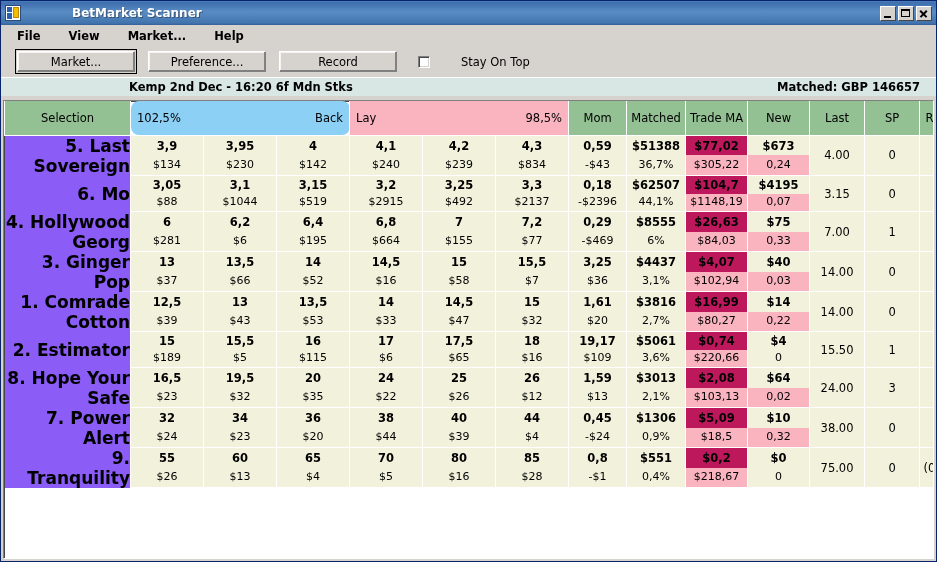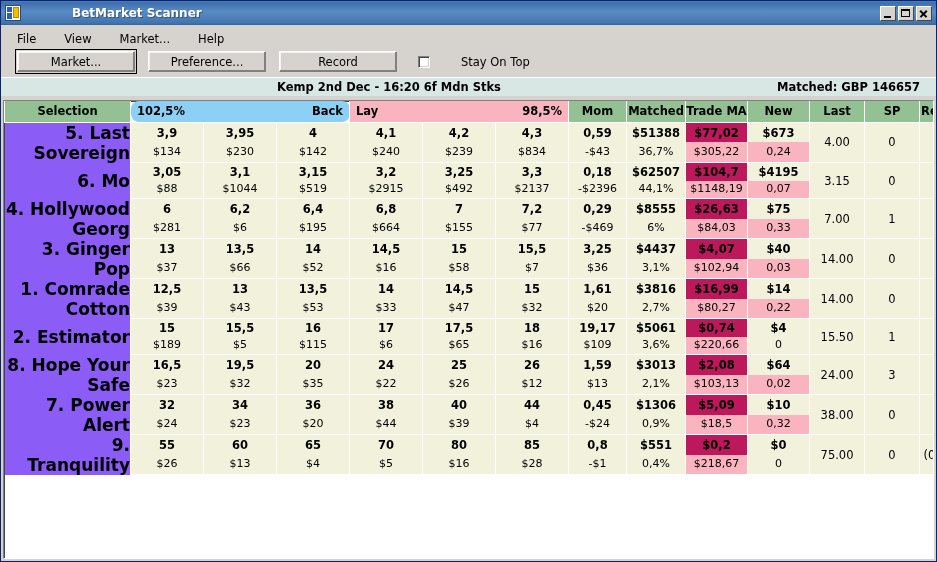--- a/index.html
+++ b/index.html
@@ -48,22 +48,22 @@
   .btn-min span{left:3px;bottom:2px;width:7px;height:2px;}
   .btn-max span{left:2px;top:2px;width:9px;height:8px;background:transparent;border:1px solid #000;border-top-width:2px;box-sizing:border-box;}
   .btn-close span.s1{left:2px;top:6px;width:9px;height:1.6px;transform:rotate(45deg);}
   .btn-close span.s2{left:2px;top:6px;width:9px;height:1.6px;transform:rotate(-45deg);}
   
   .menubar{
     height:21px;background:#d6d3ce;display:flex;align-items:center;
     padding-left:14px;box-sizing:border-box;
   }
   .menu-item{
-    font-size:11.5px;color:#000;padding:8px 12px 2px 2px;margin-right:14px;
-    white-space:nowrap;cursor:default;
+    font-size:11.5px;color:#000;padding:2px 12px 2px 2px;margin-right:14px;
+    white-space:nowrap;cursor:default;font-weight:bold;
   }
   
   .toolbar{
     height:31px;background:#d6d3ce;display:flex;align-items:center;
     padding-left:16px;box-sizing:border-box;
   }
   .tbtn{
     height:21px;min-width:118px;background:#d6d3ce;
     font-size:11.5px;color:#000;
     display:flex;align-items:center;justify-content:center;
@@ -81,35 +81,35 @@
   }
   .chk-label{font-size:11.5px;color:#000;white-space:nowrap;}
   
   .infobar{
     height:19px;background:#d9e7e4;
     border-top:1px solid #ffffff;
     display:flex;align-items:center;
     font-size:11.5px;font-weight:bold;color:#000;
     box-sizing:border-box;
   }
-  .info-market{flex:1 1 auto;text-align:center;}
+  .info-market{flex:1 1 auto;text-align:left;padding-left:120px;margin-left:8px;}
   .info-matched{padding-right:16px;white-space:nowrap;}
   
   .gridwrap{
     position:absolute;left:2px;top:99px;width:931px;height:459px;
     background:#ffffff;
     border:1px solid;border-color:#808080 #ffffff #ffffff #808080;
     box-shadow:inset 1px 1px 0 #44464a;
     box-sizing:border-box;overflow:hidden;
   }
   table.grid{border-collapse:collapse;table-layout:fixed;width:929px;}
   table.grid td, table.grid th{padding:0;margin:0;}
   
   .hdr th{
-    height:21px;font-size:11.5px;font-weight:bold;color:#000;
+    height:34px;font-size:11.5px;font-weight:normal;color:#000;
     background:#93c193;border:1px solid #ffffff;border-top:none;
     text-align:center;box-sizing:border-box;white-space:nowrap;
   }
   .hdr th.back-hdr{background:#8dd0f5;text-align:left;padding:0 6px;border-radius:8px;}
   .hdr th.lay-hdr{background:#fab4bf;text-align:left;padding:0 6px;}
   .hdr .sp2{display:flex;justify-content:space-between;align-items:center;}
   
   .grid tbody td{
     border:1px solid #ffffff;
     box-sizing:border-box;

